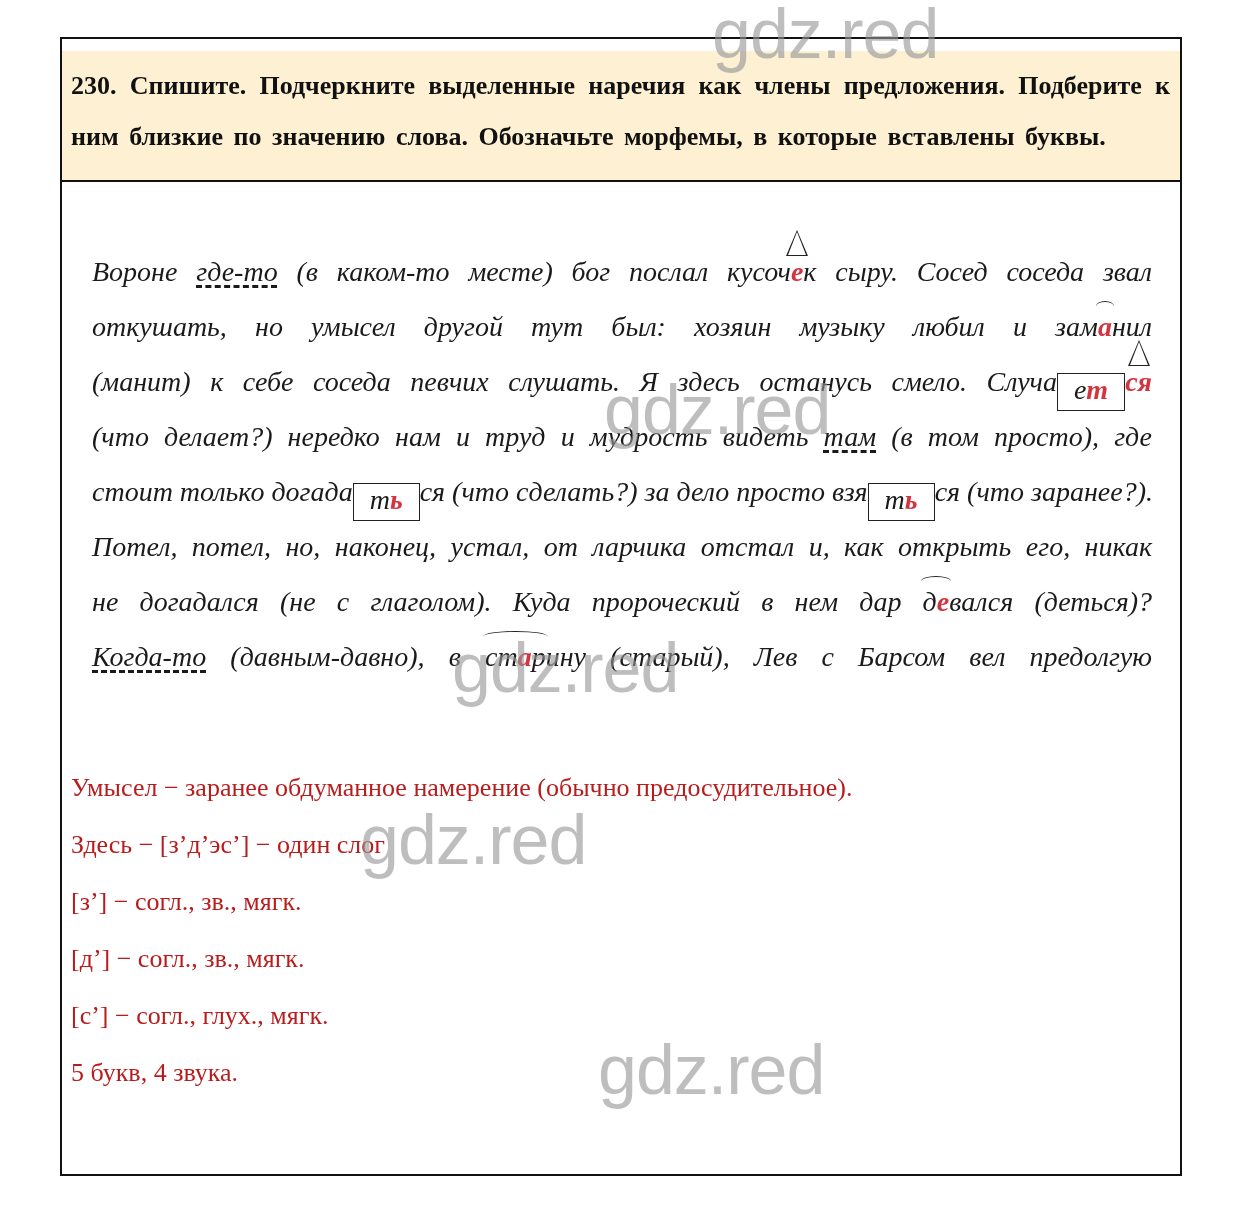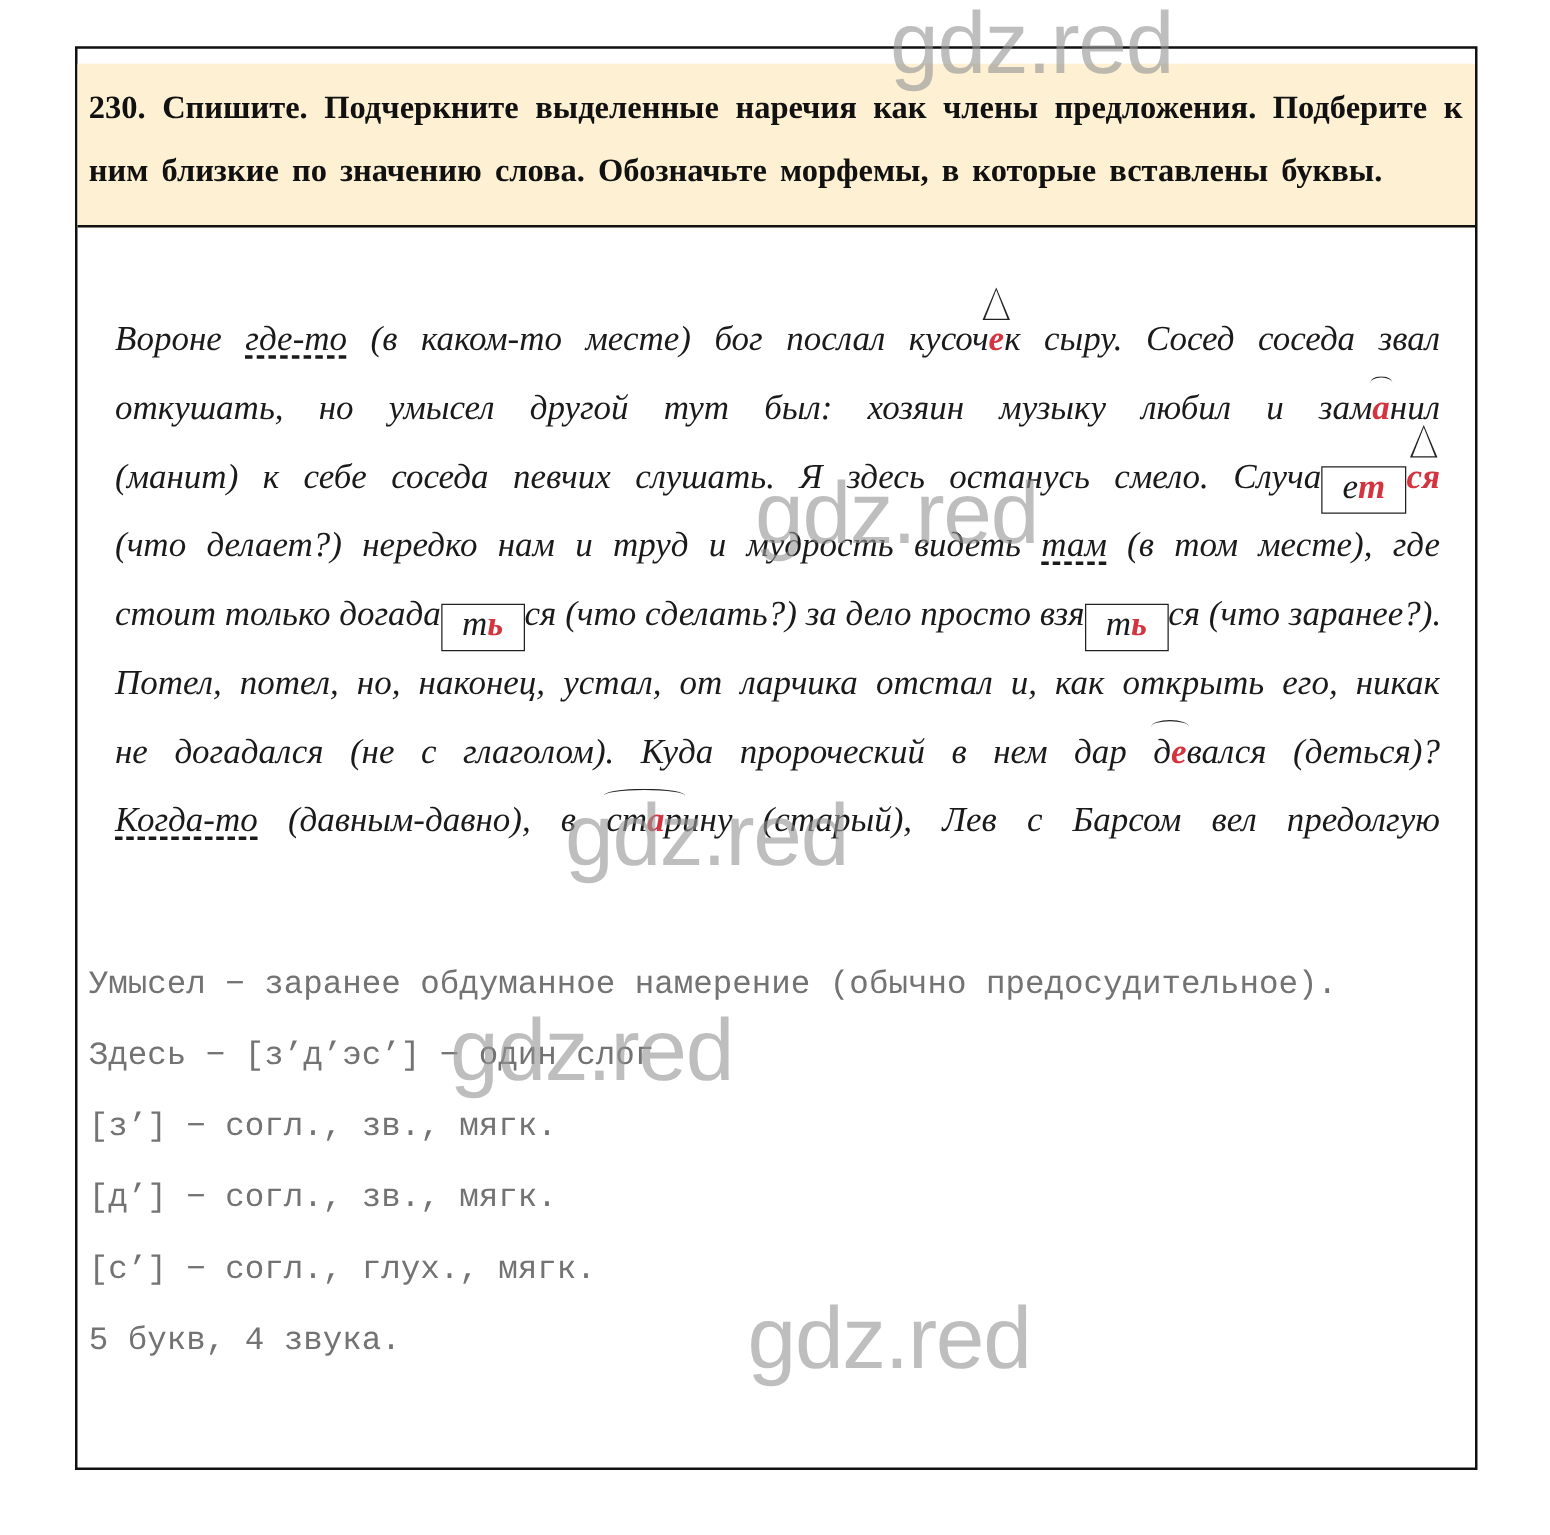--- a/index.html
+++ b/index.html
@@ -94,23 +94,23 @@
     width: 0; height: 0;
     border-left: 9px solid transparent;
     border-right: 9px solid transparent;
     border-bottom: 23px solid #fff;
   }
   .caret > span { position: relative; z-index: 1; }
 
   .notes {
     position: absolute;
     left: 9px; top: 720px;
-    font-family: Liberation Mono, monospace;
+    font-family: Liberation Serif, serif;
     font-size: 26px;
-    color: #737373;
+    color: #b91c1c;
   }
   .notes .row { height: 57px; line-height: 57px; white-space: nowrap; }
 
   .wm {
     position: absolute;
     font-family: "Liberation Sans", sans-serif;
     font-size: 70px;
     color: rgba(150,150,150,0.62);
     letter-spacing: -1px;
     pointer-events: none;
@@ -126,21 +126,21 @@
     <p><span>230.</span> <span>Спишите. Подчеркните выделенные наречия как члены предложения. Подберите к ним близкие по значению слова. Обозначьте морфемы, в которые вставлены буквы.</span></p>
   </div>
 
   <div class="story">
     <span class="line"><span>Вороне </span><span class="dash-under">где-то</span><span> (в каком-то месте) бог послал кусоч</span><span class="caret"><span class="red">е</span></span><span>к сыру. Сосед соседа звал</span></span>
 
     <span class="line"><span>откушать, но умысел другой тут был: хозяин музыку любил и зам</span><span class="arc"><span class="red">а</span></span><span>нил</span></span>
 
     <span class="line"><span>(манит) к себе соседа певчих слушать. Я здесь останусь смело. Случа</span><span class="boxed"><span>е</span><span class="red">т</span></span><span class="caret"><span class="red">ся</span></span></span>
 
-    <span class="line"><span>(что делает?) нередко нам и труд и мудрость видеть </span><span class="dash-under">там</span><span> (в том месте), где</span></span>
+    <span class="line"><span>(что делает?) нередко нам и труд и мудрость видеть </span><span class="dash-under">там</span><span> (в том просто), где</span></span>
 
     <span class="line"><span>стоит только догада</span><span class="boxed"><span>т</span><span class="red">ь</span></span><span>ся (что сделать?) за дело просто взя</span><span class="boxed"><span>т</span><span class="red">ь</span></span><span>ся (что заранее?).</span></span>
 
     <span class="line"><span>Потел, потел, но, наконец, устал, от ларчика отстал и, как открыть его, никак</span></span>
 
     <span class="line"><span>не догадался (не с глаголом). Куда пророческий в нем дар </span><span class="arc"><span>д</span><span class="red">е</span></span><span>вался (деться)?</span></span>
 
     <span class="line"><span class="dash-under">Когда-то</span><span> (давным-давно), в </span><span class="arc"><span>ст</span><span class="red">а</span><span>р</span></span><span>ину (старый), Лев с Барсом вел предолгую</span></span>
 
   </div>

